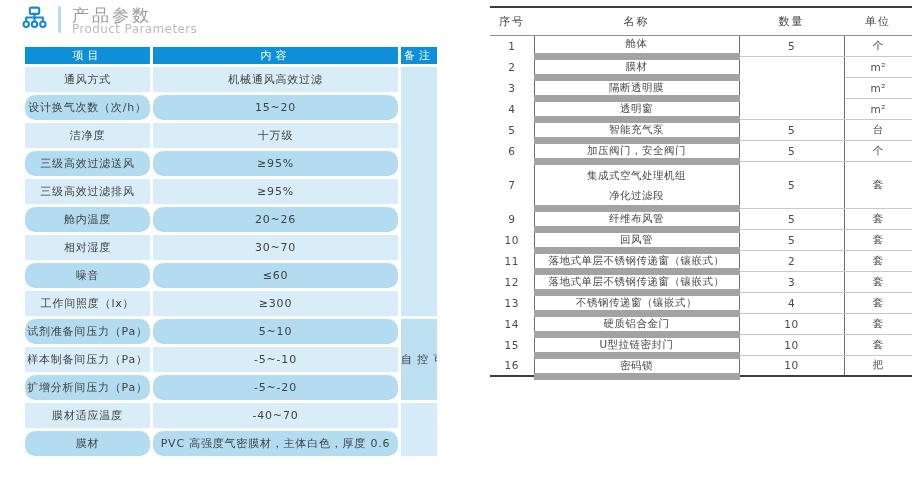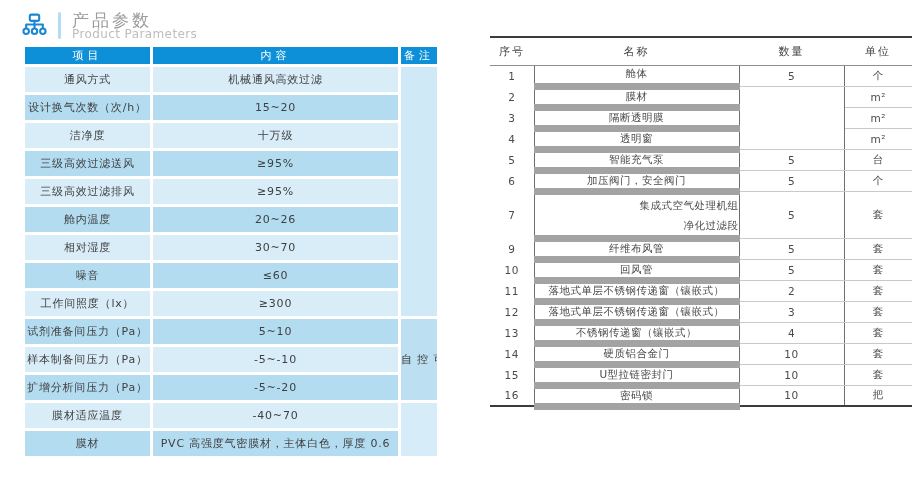--- a/index.html
+++ b/index.html
@@ -5,21 +5,21 @@
   * { margin: 0; padding: 0; box-sizing: border-box; }
   html, body { width: 916px; height: 485px; }
   body {
     position: relative;
     background: #ffffff;
     font-family: "DejaVu Sans", "Liberation Sans", sans-serif;
     overflow: hidden;
   }
 
   
-  .section-header { display: flex; align-items: center; gap: 11px; height: 38px; }
+  .section-header { display: flex; align-items: flex-start; gap: 11px; height: 38px; }
   .hdr-icon { flex: 0 0 auto; display: flex; align-items: center; }
   .hdr-divider { width: 3px; height: 27px; background: #b6dcf3; border-radius: 2px; }
   .hdr-text { display: flex; flex-direction: column; justify-content: center; }
   .hdr-title { font-size: 17px; color: #9c9c9c; letter-spacing: 3px; line-height: 19px; }
   .hdr-subtitle { font-size: 12px; color: #bdbdbd; letter-spacing: 0.4px; line-height: 9px; }
 
   .left-section  { position: absolute; left: 22px;  top: 6px; width: 418px; }
   .right-section { position: absolute; left: 490px; top: 6px; width: 422px; }
 
   
@@ -42,33 +42,32 @@
   .param-table td {
     height: 25px;
     text-align: center;
     font-size: 11px;
     color: #3f3f3f;
     letter-spacing: 0.8px;
     white-space: nowrap;
     overflow: hidden;
   }
   tr.light .item-cell, tr.light .content-cell { background: #d9edf8; }
-  tr.dark  .item-cell, tr.dark  .content-cell { background: #b3dcf1; }
+  tr.dark  .item-cell, tr.dark  .content-cell { background: #b3dcf1; border-radius: 10px; }
   .remark-cell { vertical-align: middle; }
   .remark-0 { background: #cfe9f7; }
   .remark-1 { background: #bcdff2; }
   .remark-2 { background: #d6ecf8; }
   .vertical-note { white-space: pre-line; line-height: 19px; font-size: 11px; color: #3f3f3f; }
 
   
   .config-table {
     border-collapse: collapse;
     width: 422px;
     table-layout: fixed;
-    margin-top: 30px;
     border-top: 2px solid #3c3c3c;
     border-bottom: 2px solid #3c3c3c;
   }
   .config-table th {
     height: 28px;
     font-size: 11px;
     font-weight: normal;
     color: #3f3f3f;
     letter-spacing: 2px;
     text-align: center;
@@ -81,21 +80,21 @@
     color: #4a4a4a;
     letter-spacing: 0.5px;
     white-space: nowrap;
     overflow: hidden;
   }
   .config-table tr.tall td { height: 44px; }
   .no-cell   { color: #909090; border-right: 1px solid #6e6e6e; }
   .name-cell { border-right: 1px solid #6e6e6e; border-bottom: 7px solid #a3a3a3; }
   .qty-cell  { border-right: 1px solid #6e6e6e; border-bottom: 1px solid #c9c9c9; }
   .unit-cell { border-bottom: 1px solid #c9c9c9; }
-  .name-line { line-height: 20px; text-align: right; }
+  .name-line { line-height: 20px; }
 </style>
 </head>
 <body>
 
 <div class="left-section">
   <div class="section-header">
     <span class="hdr-icon">
       <svg width="25" height="24" viewBox="0 0 24 23">
         <g fill="none" stroke="#1b87d1" stroke-width="2" stroke-linecap="round" stroke-linejoin="round">
           <rect x="7.5" y="1.5" width="9" height="6" rx="1.5"></rect>

